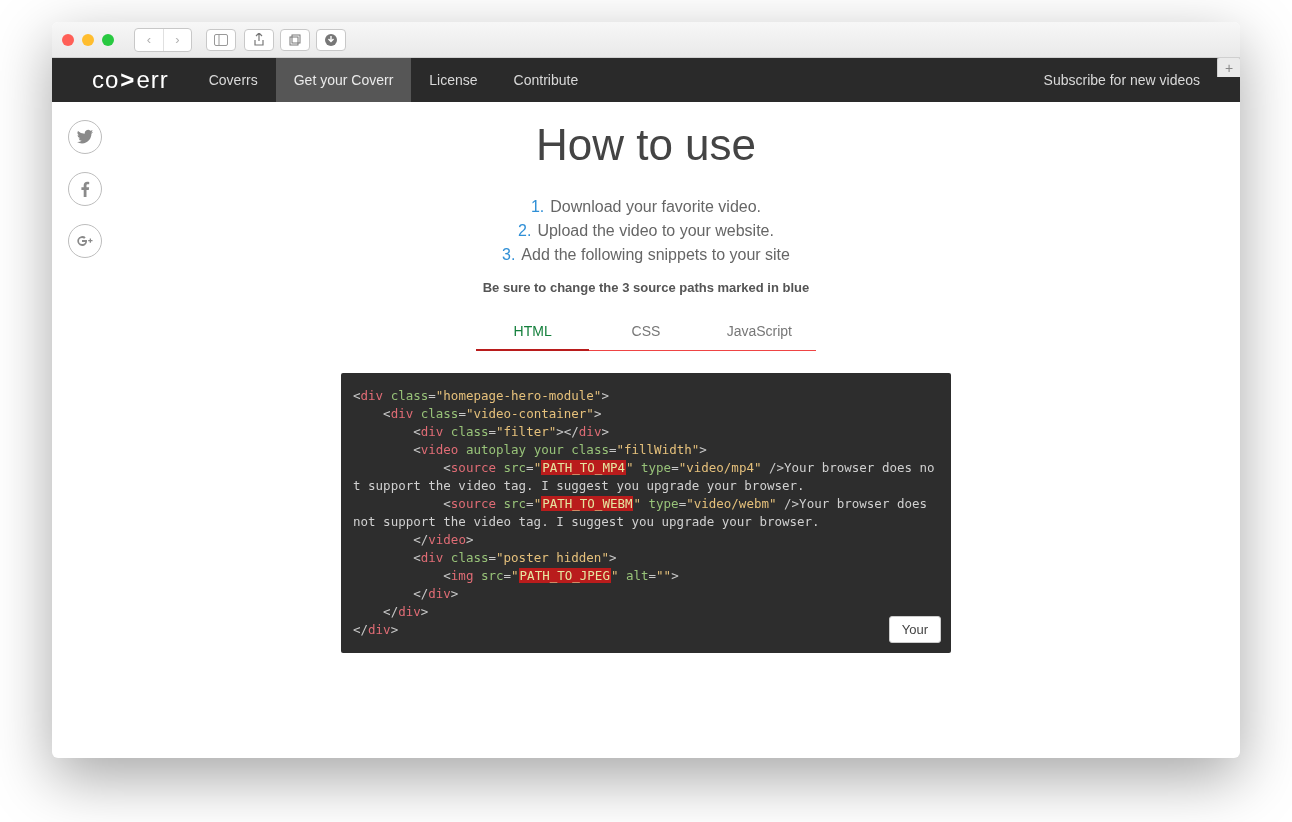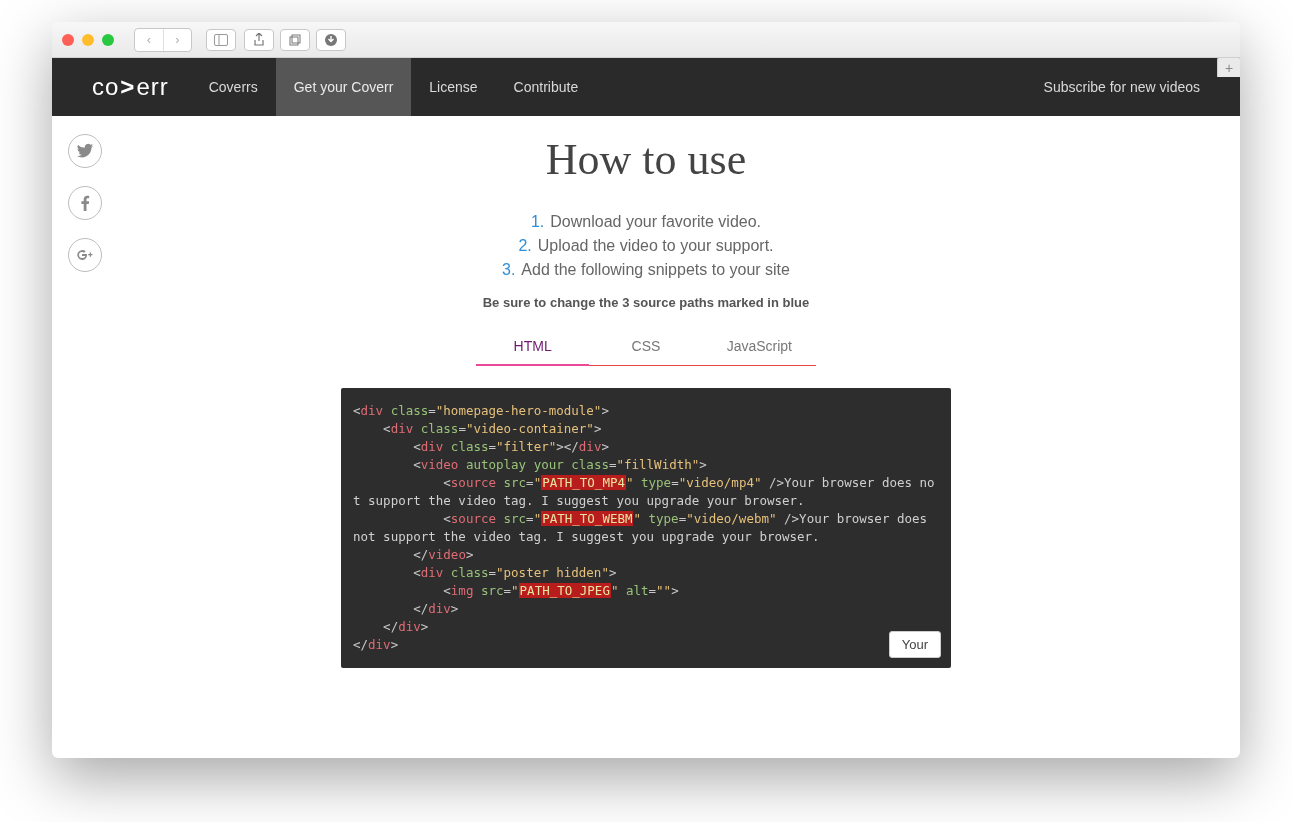--- a/index.html
+++ b/index.html
@@ -91,21 +91,21 @@
   border: 1px solid #cfcfcf;
   border-bottom: none;
   border-top-left-radius: 3px; border-top-right-radius: 3px;
   display: flex; align-items: center; justify-content: center;
   font-size: 14px; color: #888;
 }
 
 .page { flex: 1; display: flex; flex-direction: column; overflow: hidden; }
 
 .site-nav {
-  height: 58px;
+  height: 44px;
   background: #2a2a2a;
   display: flex;
   align-items: stretch;
   color: #d9d9d9;
   font-size: 14px;
 }
 .logo {
   padding: 0 22px 0 40px;
   display: flex; align-items: center;
   color: #fff; font-size: 24px; font-weight: 300; letter-spacing: 1px;
@@ -140,21 +140,21 @@
   color: #8a8a8a;
 }
 .social .circ svg { width: 16px; height: 16px; }
 
 h1.howto {
   text-align: center;
   font-size: 44px;
   font-weight: 400;
   color: #444;
   margin-top: 18px;
-  font-family: Liberation Serif, serif;
+  font-family: Liberation Sans, sans-serif;
 }
 ol.steps {
   list-style: none;
   margin: 28px auto 8px;
   text-align: center;
   font-size: 16px;
   color: #666;
   font-weight: 300;
 }
 ol.steps li { margin: 6px 0; }
@@ -170,22 +170,22 @@
 .tab {
   flex: 1;
   text-align: center;
   padding: 10px 4px;
   font-size: 14px;
   color: #777;
   border-bottom: 1px solid #ef4444;
   cursor: pointer;
 }
 .tab.active {
-  color: #701a75;
-  border-bottom: 2px solid #ec4899;
+  color: #15803d;
+  border-bottom: 2px solid #b91c1c;
 }
 
 .codeblock {
   width: 610px;
   margin: 0 auto;
   background: #2d2d2d;
   color: #d0d0d0;
   font-family: Menlo, Consolas, monospace;
   font-size: 12.5px;
   line-height: 18px;
@@ -296,21 +296,21 @@
         <div class="circ">
           <svg viewBox="0 0 16 16">
               <path fill="#8a8a8a" d="M5 7v2h3.3C8 10.4 6.8 11 5 11a3 3 0 110-6c.9 0 1.6.3 2.2.8l1.5-1.5A5 5 0 105 13c3 0 5-2.1 5-5 0-.3 0-.7-.1-1H5zm9 0V5.5h-1.3V7h-1.5v1.3h1.5v1.5H14V8.3h1.5V7H14z"></path>
             </svg>
         </div>
       </div>
 
       <h1 class="howto">How to use</h1>
       <ol class="steps">
         <li><span class="num">1.</span><span>Download your favorite video.</span></li>
-        <li><span class="num">2.</span><span>Upload the video to your support.</span></li>
+        <li><span class="num">2.</span><span>Upload the video to your website.</span></li>
         <li><span class="num">3.</span><span>Add the following snippets to your site</span></li>
       </ol>
       <p class="note">Be sure to change the 3 source paths marked in blue</p>
 
       <div class="tabs">
         <div class="tab active"><span>HTML</span></div>
         <div class="tab"><span>CSS</span></div>
         <div class="tab"><span>JavaScript</span></div>
       </div>
 

